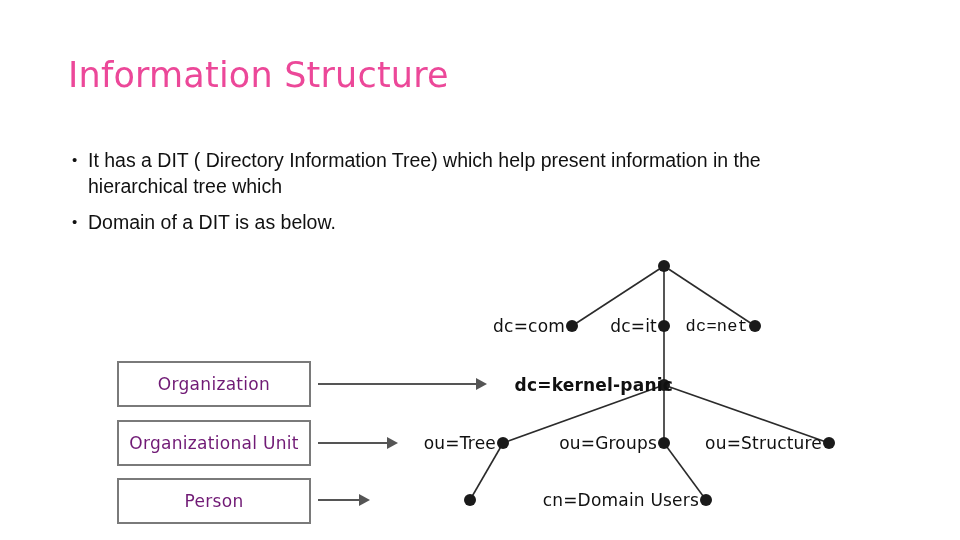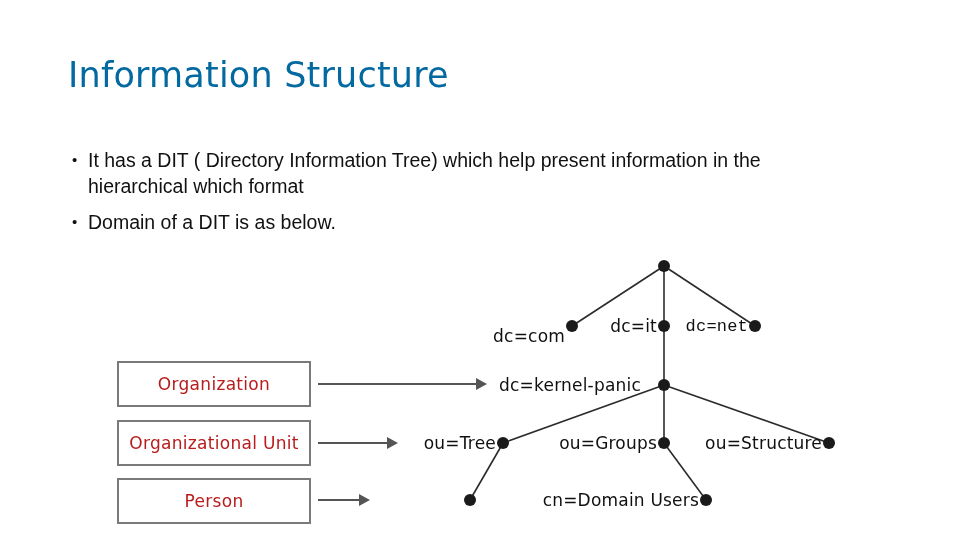--- a/index.html
+++ b/index.html
@@ -17,21 +17,21 @@
   }
 
   
   #slide-title {
     position: absolute;
     left: 68px;
     top: 55px;
     font-size: 35px;
     font-weight: 400;
     letter-spacing: 0.2px;
-    color: #0369a1;
+    color: #ec4899;
     white-space: nowrap;
     font-family: "DejaVu Sans", sans-serif;
   }
 
   
   #bullet-list {
     position: absolute;
     left: 72px;
     top: 147px;
     width: 740px;
@@ -73,21 +73,21 @@
   
   .legend-box {
     position: absolute;
     box-sizing: border-box;
     border: 2px solid #7a7a7a;
     background: #ffffff;
     display: flex;
     align-items: center;
     justify-content: center;
     font-size: 17px;
-    color: #b91c1c;
+    color: #701a75;
     font-family: "DejaVu Sans", sans-serif;
     letter-spacing: 0.3px;
   }
   #legend-box-organization      { left: 117px; top: 113px; width: 194px; height: 46px; }
   #legend-box-organizational-unit { left: 117px; top: 172px; width: 194px; height: 46px; }
   #legend-box-person            { left: 117px; top: 230px; width: 194px; height: 46px; }
 
   
   .node-label {
     position: absolute;
@@ -101,21 +101,21 @@
   }
 </style>
 </head>
 <body>
 
 <div id="slide-title">Information Structure</div>
 
 <div id="bullet-list">
   <div class="bullet-item">
     <span class="bullet-marker">•</span>
-    <span class="bullet-text">It has a DIT ( Directory Information Tree) which help present information in the hierarchical which format</span>
+    <span class="bullet-text">It has a DIT ( Directory Information Tree) which help present information in the hierarchical tree which</span>
   </div>
   <div class="bullet-item">
     <span class="bullet-marker">•</span>
     <span class="bullet-text">Domain of a  DIT is as below.</span>
   </div>
 </div>
 
 <div id="diagram">
 
   <svg id="diagram-svg" width="960" height="292">
@@ -144,23 +144,23 @@
       <polygon points="387,189 398,195 387,201" fill="#555555"></polygon>
       <line x1="318" y1="252" x2="361" y2="252" stroke="#555555" stroke-width="2"></line>
       <polygon points="359,246 370,252 359,258" fill="#555555"></polygon>
     </svg>
 
   <div class="legend-box" id="legend-box-organization">Organization</div>
   <div class="legend-box" id="legend-box-person">Person</div>
   <div class="legend-box" id="legend-box-organizational-unit">Organizational Unit</div>
 
   <div id="node-labels">
-      <div class="node-label" style="right: 395px; top: 88px;">dc=com</div>
+      <div class="node-label" style="right: 395px; top: 78px;">dc=com</div>
       <div class="node-label" style="right: 303px; top: 78px;">dc=it</div>
       <div class="node-label" style="right: 212px; top: 78px; font-family: Liberation Mono, monospace;">dc=net</div>
-      <div class="node-label" style="right: 319px; top: 137px;">dc=kernel-panic</div>
+      <div class="node-label" style="right: 287px; top: 137px; font-weight: bold;">dc=kernel-panic</div>
       <div class="node-label" style="right: 464px; top: 195px;">ou=Tree</div>
       <div class="node-label" style="right: 303px; top: 195px; text-align: center;">ou=Groups</div>
       <div class="node-label" style="right: 138px; top: 195px;">ou=Structure</div>
       <div class="node-label" style="right: 504px; top: 252px; margin-top: 48px;">uid=Danix</div>
       <div class="node-label" style="right: 261px; top: 252px;">cn=Domain Users</div>
     </div>
 </div>
 
 </body></html>

